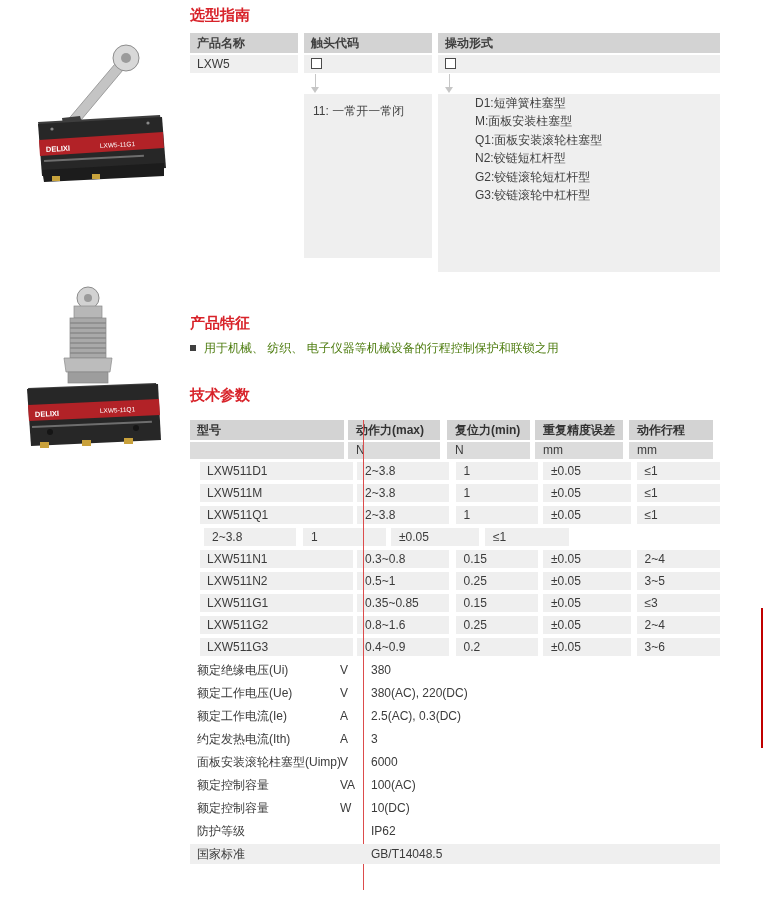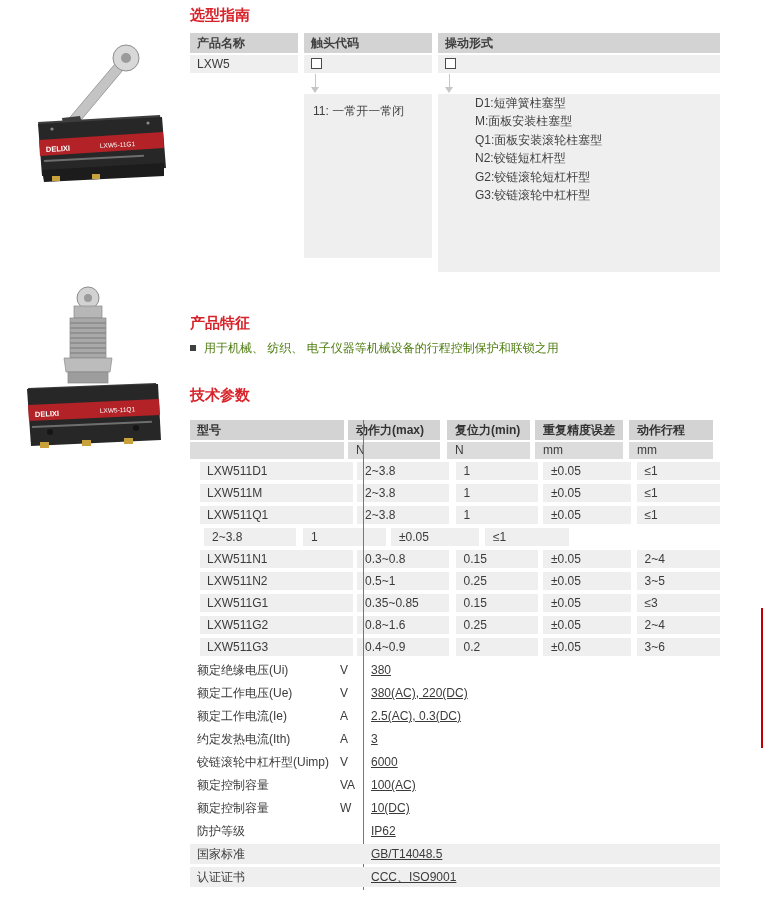--- a/index.html
+++ b/index.html
@@ -46,21 +46,21 @@
   .hdr .cell{background:var(--hdr-gray);line-height:20px;font-weight:bold;color:#333;}
   .sub{height:17px;margin-bottom:3px;}
   .sub .cell{background:var(--sub-gray);line-height:17px;}
   .mrow{height:18px;margin-bottom:4px;padding-left:10px;}
   .mrow .cell{background:var(--row-gray);line-height:18px;}
   .rrow{position:relative;height:20px;margin-bottom:3px;}
   .rrow.striped{background:var(--row-gray);}
   .rrow span{position:absolute;top:0;line-height:20px;font-size:12px;white-space:nowrap;}
   .r-label{left:7px;}
   .r-unit{left:150px;}
-  .r-value{left:181px;text-decoration:underline;}
+  .r-value{left:181px;}
   .red-divider{position:absolute;left:173px;top:0;width:1px;height:470px;background:var(--divider-red);}
 
   .margin-marker{position:absolute;left:761px;top:608px;width:2px;height:140px;background:var(--marker-red);}
 
   .prod-img{position:absolute;}
 </style>
 </head>
 <body>
 
 <div class="page">
@@ -255,21 +255,21 @@
           <span class="r-label">额定工作电流(Ie)</span>
           <span class="r-unit">A</span>
           <span class="r-value">2.5(AC), 0.3(DC)</span>
         </div>
         <div class="rrow">
           <span class="r-label">约定发热电流(Ith)</span>
           <span class="r-unit">A</span>
           <span class="r-value">3</span>
         </div>
         <div class="rrow">
-          <span class="r-label">铰链滚轮中杠杆型(Uimp)</span>
+          <span class="r-label">面板安装滚轮柱塞型(Uimp)</span>
           <span class="r-unit">V</span>
           <span class="r-value">6000</span>
         </div>
         <div class="rrow">
           <span class="r-label">额定控制容量</span>
           <span class="r-unit">VA</span>
           <span class="r-value">100(AC)</span>
         </div>
         <div class="rrow">
           <span class="r-label">额定控制容量</span>
@@ -279,22 +279,17 @@
         <div class="rrow">
           <span class="r-label">防护等级</span>
           <span class="r-unit"></span>
           <span class="r-value">IP62</span>
         </div>
         <div class="rrow striped">
           <span class="r-label">国家标准</span>
           <span class="r-unit"></span>
           <span class="r-value">GB/T14048.5</span>
         </div>
-        <div class="rrow striped">
-          <span class="r-label">认证证书</span>
-          <span class="r-unit"></span>
-          <span class="r-value">CCC、ISO9001</span>
-        </div>
       </div>
   </div>
 
   <div class="margin-marker"></div>
 </div>
 
 </body></html>

